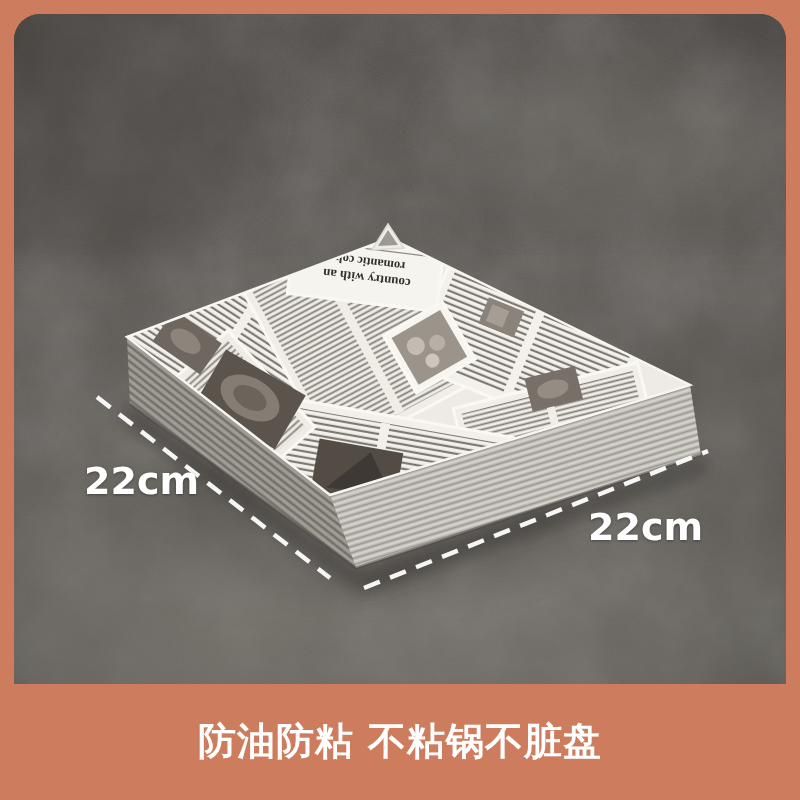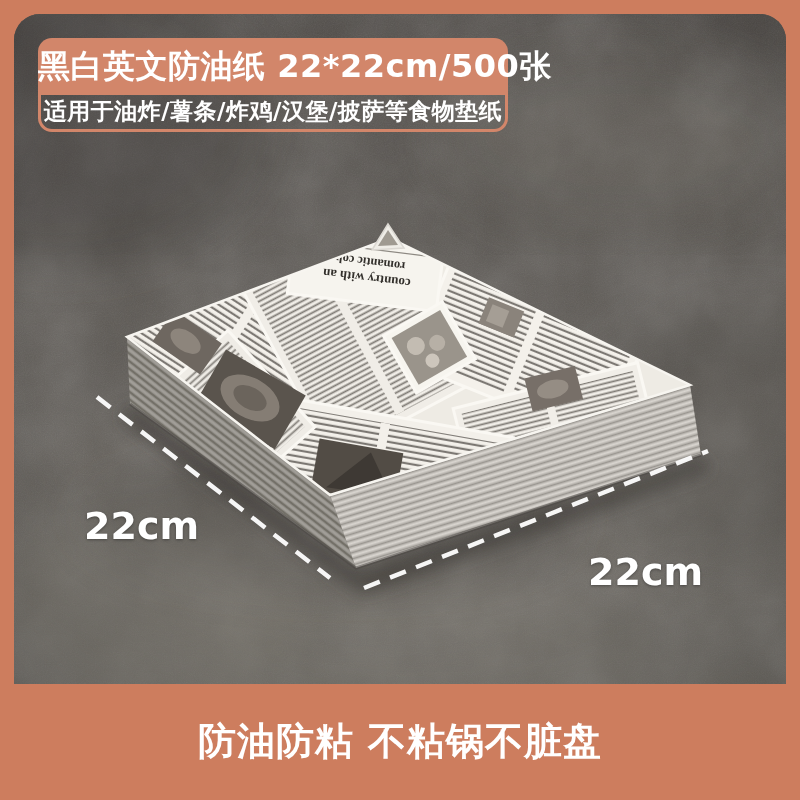--- a/index.html
+++ b/index.html
@@ -19,21 +19,21 @@
     height:57px;line-height:57px;text-align:center;white-space:nowrap;
     border-radius:14px 14px 0 0;letter-spacing:0.5px;
   }
   .badge-sub{
     border:3px solid #d2866a;border-top:none;border-radius:0 0 14px 14px;
     color:#fff;font-weight:bold;font-size:23px;height:34px;line-height:32px;
     text-align:center;white-space:nowrap;letter-spacing:0.5px;
   }
   .dim-label{
     position:absolute;color:#fff;font-weight:bold;font-size:38px;
-    text-shadow:0 1px 3px rgba(0,0,0,0.35);white-space:nowrap;margin-top:45px;
+    text-shadow:0 1px 3px rgba(0,0,0,0.35);white-space:nowrap;
   }
   .dim-label.left{left:84px;top:459px;}
   .dim-label.right{left:588px;top:505px;}
   .footer{
     position:absolute;left:0;top:684px;width:800px;height:116px;
     display:flex;flex-direction:column;align-items:center;justify-content:center;
     gap:2px;color:#fff;font-weight:bold;font-size:38px;line-height:1.15;
     letter-spacing:1px;white-space:nowrap;
   }
 </style>
@@ -196,24 +196,20 @@
 
       <g>
         <line x1="97" y1="397" x2="330" y2="578" stroke="#ffffff" stroke-width="4.5" stroke-dasharray="17 11" opacity="0.95"></line>
         <line x1="364" y1="588" x2="708" y2="451" stroke="#ffffff" stroke-width="4.5" stroke-dasharray="17 11" opacity="0.95"></line>
       </g>
 
       <rect x="14" y="14" width="772" height="670" fill="url(#vin)"></rect>
     </svg>
   </div>
 
-  <div class="badge">
-    <div class="badge-title">黑白英文防油纸 22*22cm/500张</div>
-    <div class="badge-sub">适用于油炸/薯条/炸鸡/汉堡/披萨等食物垫纸</div>
-  </div>
 
   <div class="dim-label left">22cm</div>
   <div class="dim-label right">22cm</div>
 
   <div class="footer">
     <div>防油防粘 不粘锅不脏盘</div>
   </div>
 
 </div>
 

